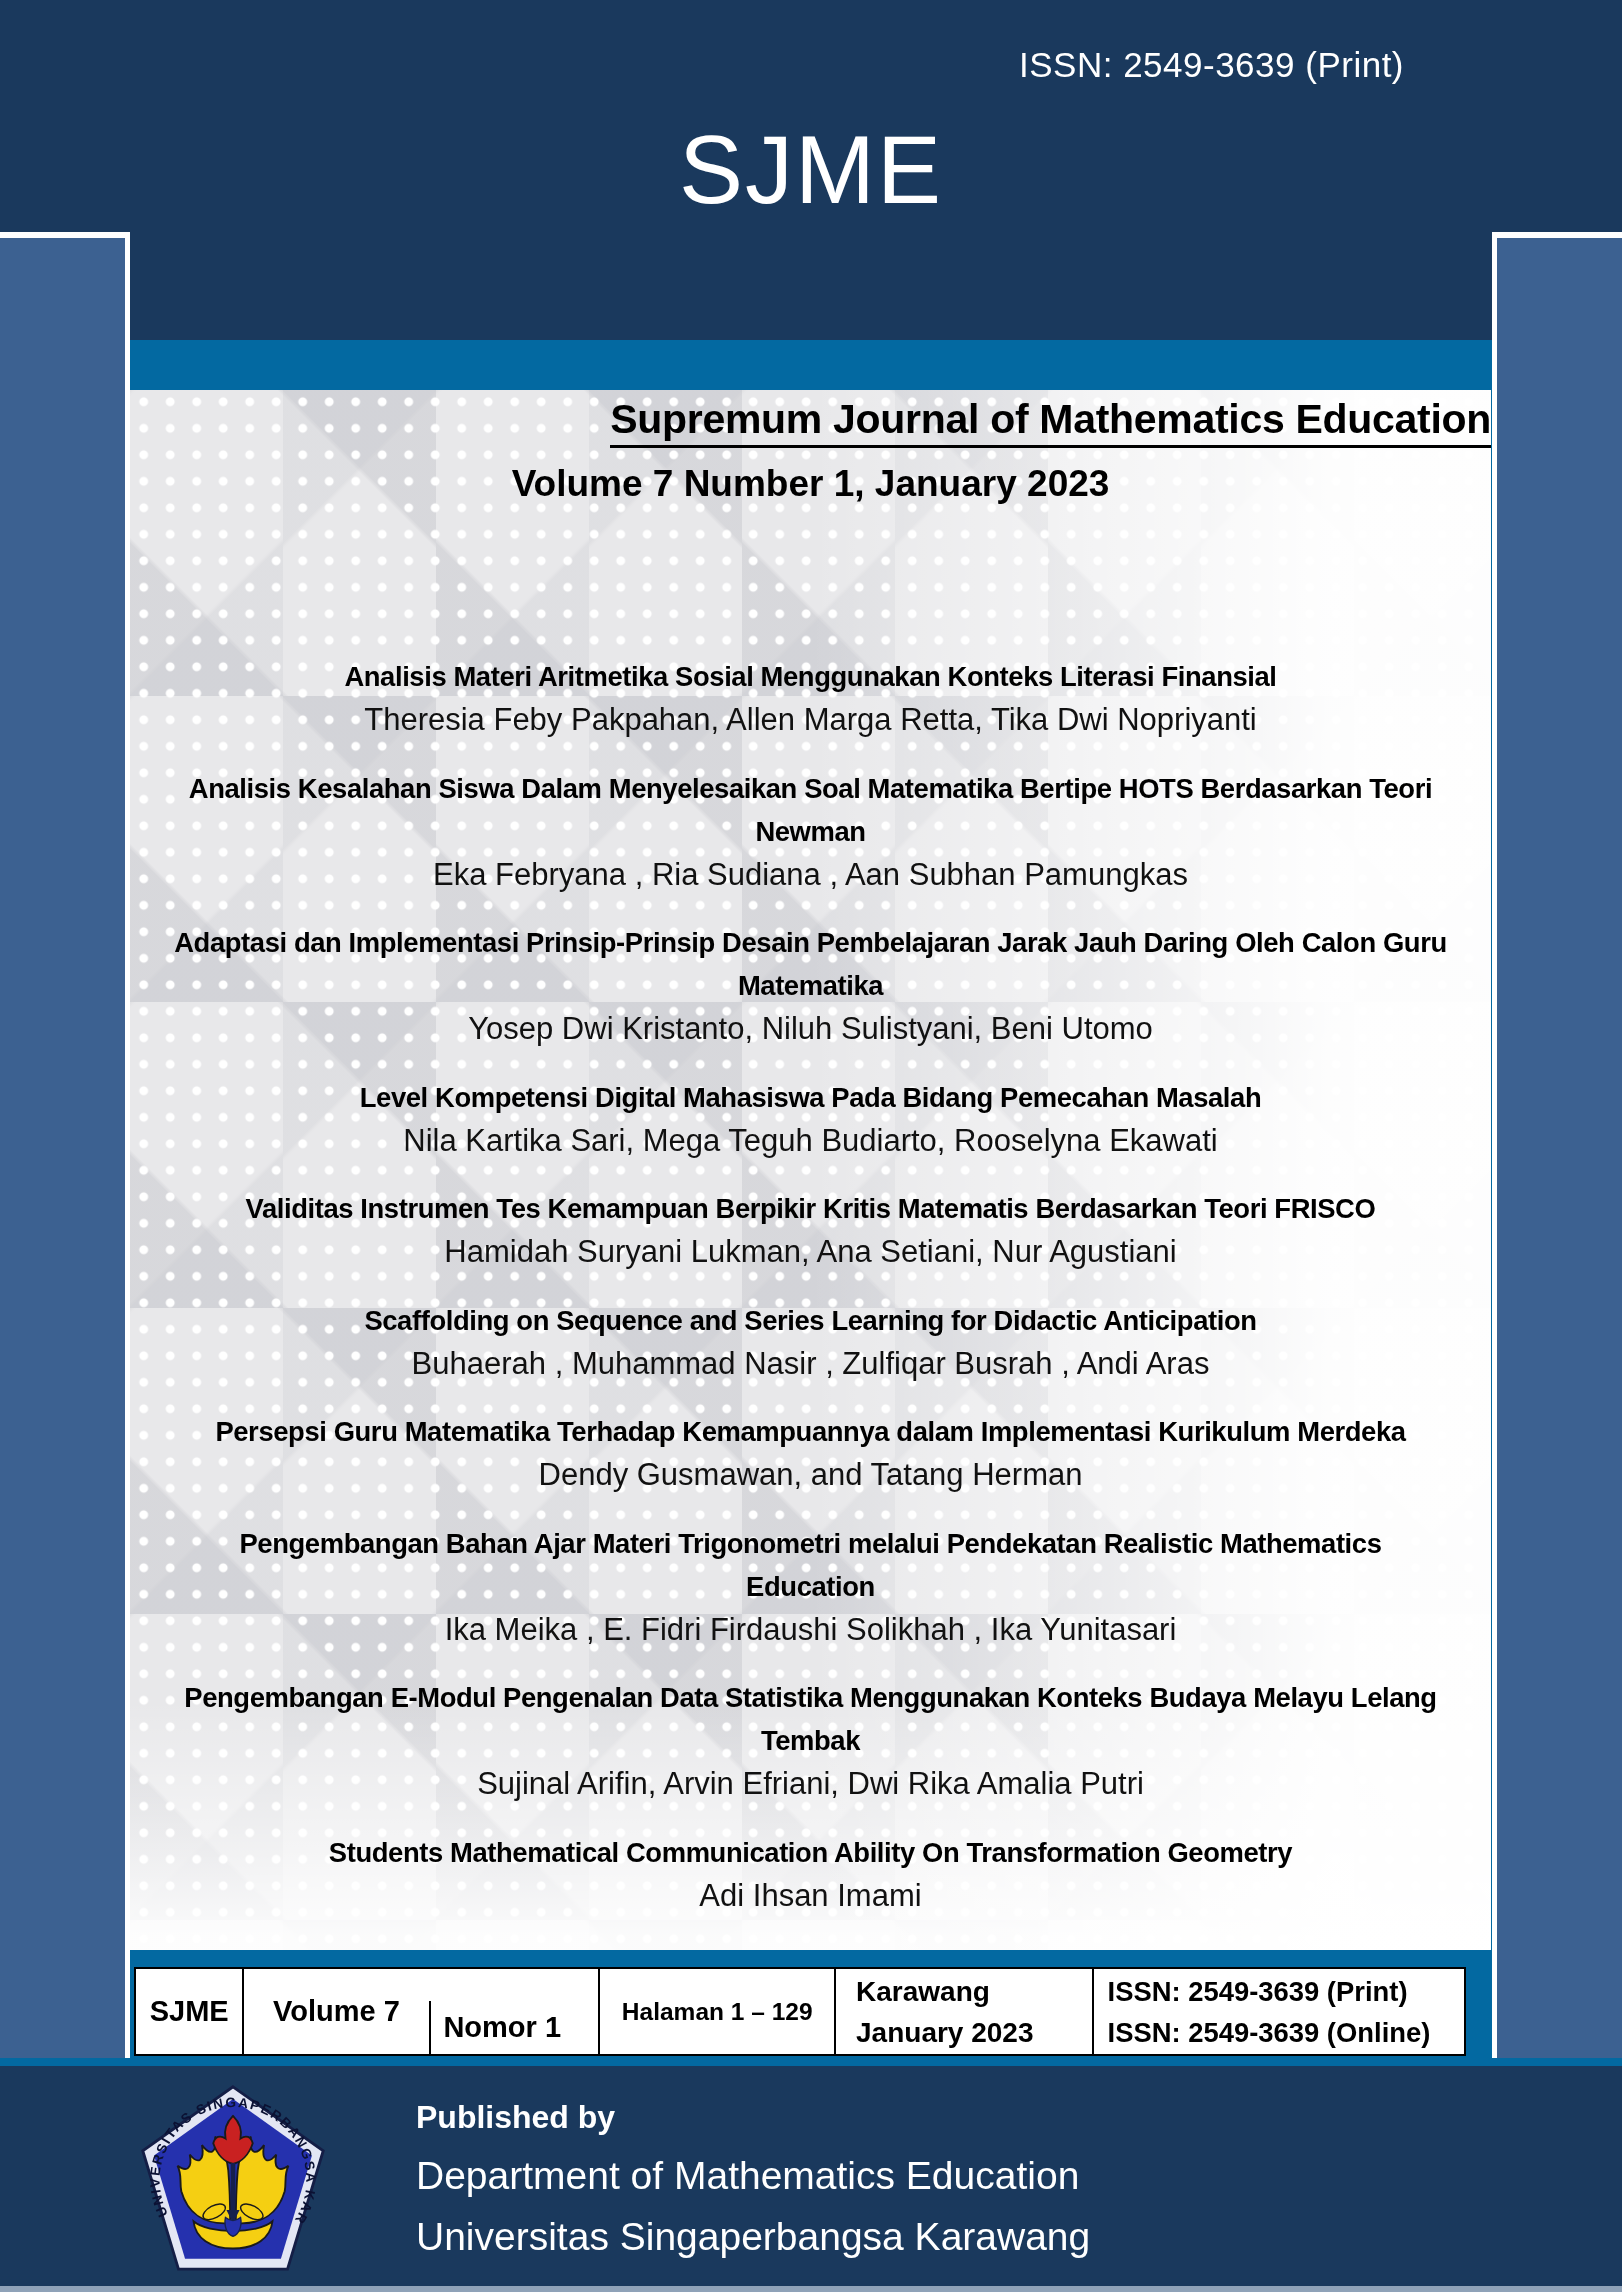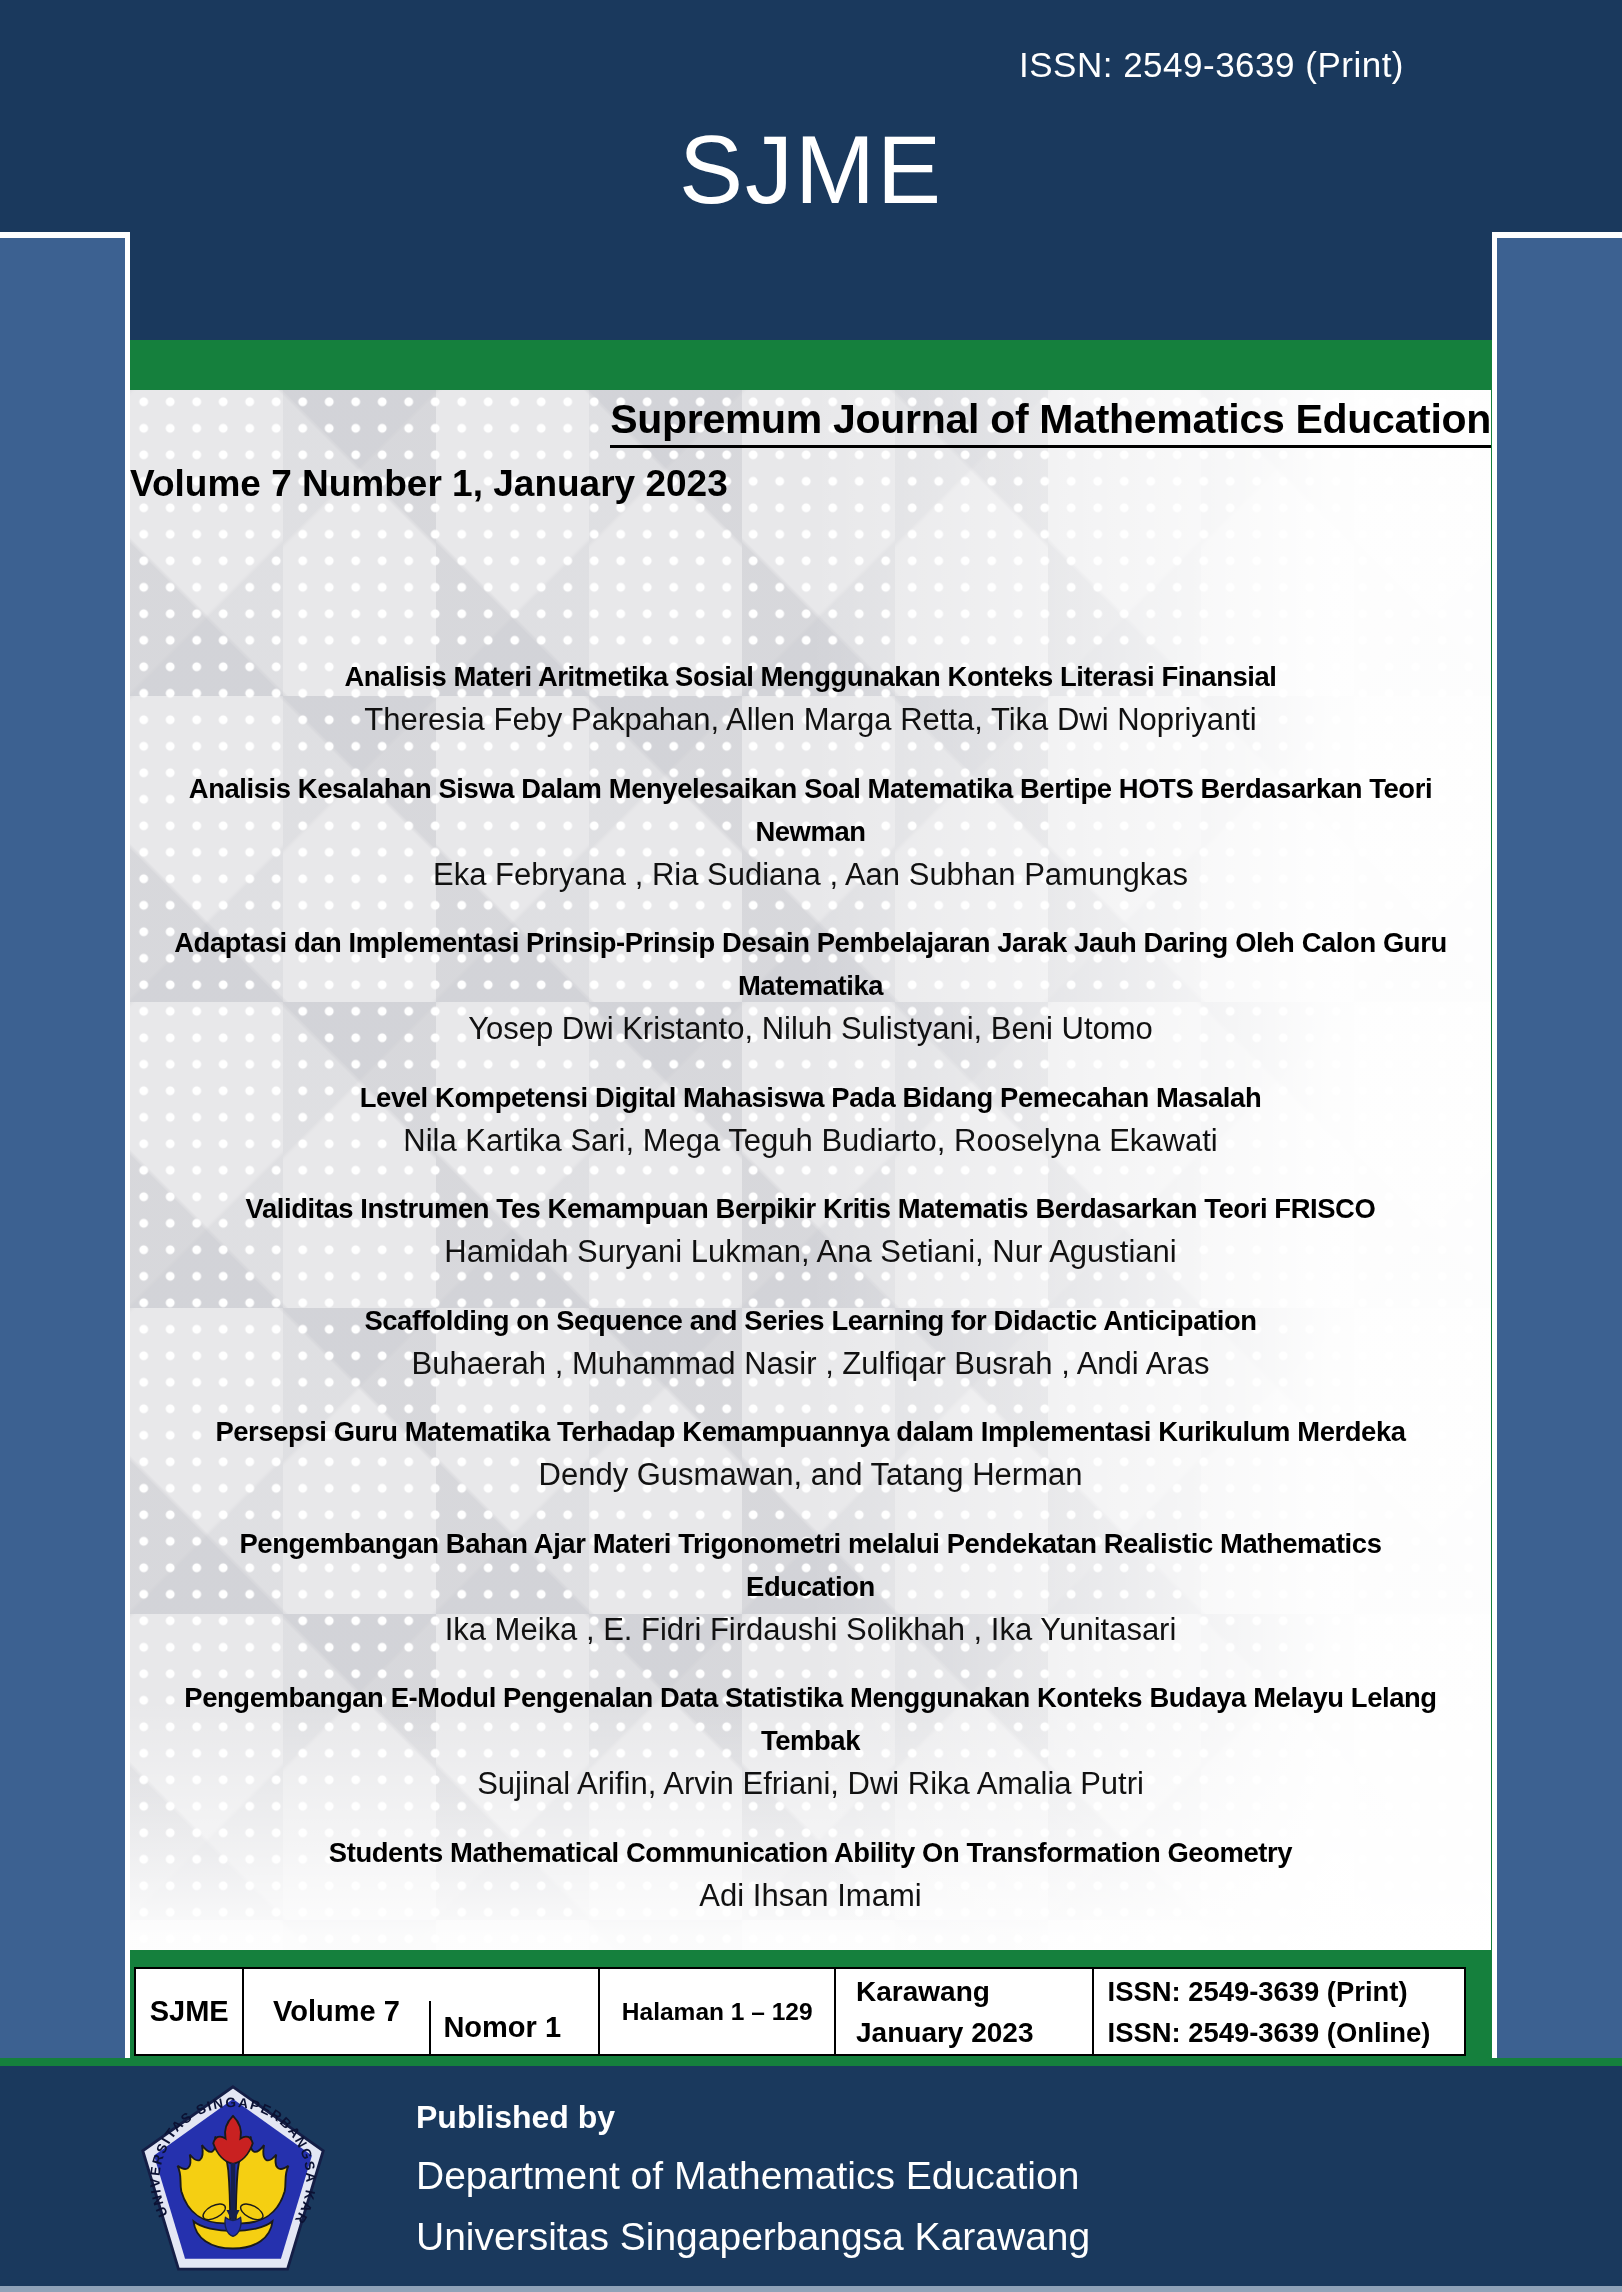--- a/index.html
+++ b/index.html
@@ -1,16 +1,16 @@
 <!DOCTYPE html>
 <html><head>
 <meta charset="utf-8">
 <style>
   html,body{margin:0;padding:0;background:#fff;}
-  .page{position:relative;width:1622px;height:2293px;overflow:hidden;background:#15803d;
+  .page{position:relative;width:1622px;height:2293px;overflow:hidden;background:#0369a1;
         font-family:"Liberation Sans", sans-serif;color:#000;}
   
   .header-band{position:absolute;left:0;top:0;width:1622px;height:340px;background:#1a395d;}
   .issn-block{position:absolute;left:1019px;top:39px;color:#fff;font-size:35px;line-height:51px;
               letter-spacing:0.5px;white-space:nowrap;}
   .sjme-logo{position:absolute;left:0;top:116px;width:1622px;text-align:center;color:#fff;
              font-size:96px;font-weight:400;letter-spacing:2px;line-height:108px;}
   
   .side-backing{position:absolute;top:232px;width:130px;height:1826px;background:#ffffff;}
   .side-backing.left{left:0;}
@@ -25,21 +25,21 @@
        linear-gradient(to right, rgba(255,255,255,0) 50%, rgba(255,255,255,.95) 88%),
        linear-gradient(to bottom, rgba(255,255,255,0) 84%, rgba(255,255,255,.9) 99%),
        radial-gradient(circle at 4.9px 4.9px, #ffffff 3.9px, rgba(255,255,255,0) 4.9px),
        linear-gradient(45deg, rgba(196,197,203,.45) 25%, rgba(196,197,203,0) 26%, rgba(196,197,203,0) 74%, rgba(196,197,203,.45) 75%),
        linear-gradient(135deg, rgba(213,214,218,.5) 25%, rgba(213,214,218,0) 26%, rgba(213,214,218,0) 74%, rgba(213,214,218,.5) 75%);
      background-size:100% 100%,100% 100%,26.5px 26.5px,306px 306px,306px 306px;
      background-position:0 0,0 0,8.8px 6.9px,0 0,153px 0;}
   .journal-title{position:absolute;left:0;top:5.9px;width:100%;text-align:right;font-size:41px;
                  font-weight:bold;letter-spacing:-0.3px;}
   .journal-title span{border-bottom:3.9px solid #000;padding-bottom:2.9px;}
-  .issue-line{position:absolute;left:0;top:73px;width:100%;font-size:37px;font-weight:bold;}
+  .issue-line{position:absolute;left:0;top:73px;width:100%;text-align:center;font-size:37px;font-weight:bold;}
   .article-list{position:absolute;left:34px;top:265px;width:1293px;}
   .article{margin-bottom:25.5px;text-align:center;}
   .article .title{font-size:27.4px;font-weight:bold;line-height:43px;letter-spacing:-0.4px;white-space:pre-line;}
   .article .authors{font-size:31px;line-height:43px;color:#111;}
   
   .info-table{position:absolute;left:134px;top:1967px;width:1332px;height:89px;display:flex;
               background:#fff;border:2px solid #000;box-sizing:border-box;}
   .info-table .cell{display:flex;align-items:center;justify-content:center;box-sizing:border-box;
                     font-weight:bold;font-size:29px;white-space:pre-line;}
   .info-table .cell + .cell{border-left:2px solid #000;}

